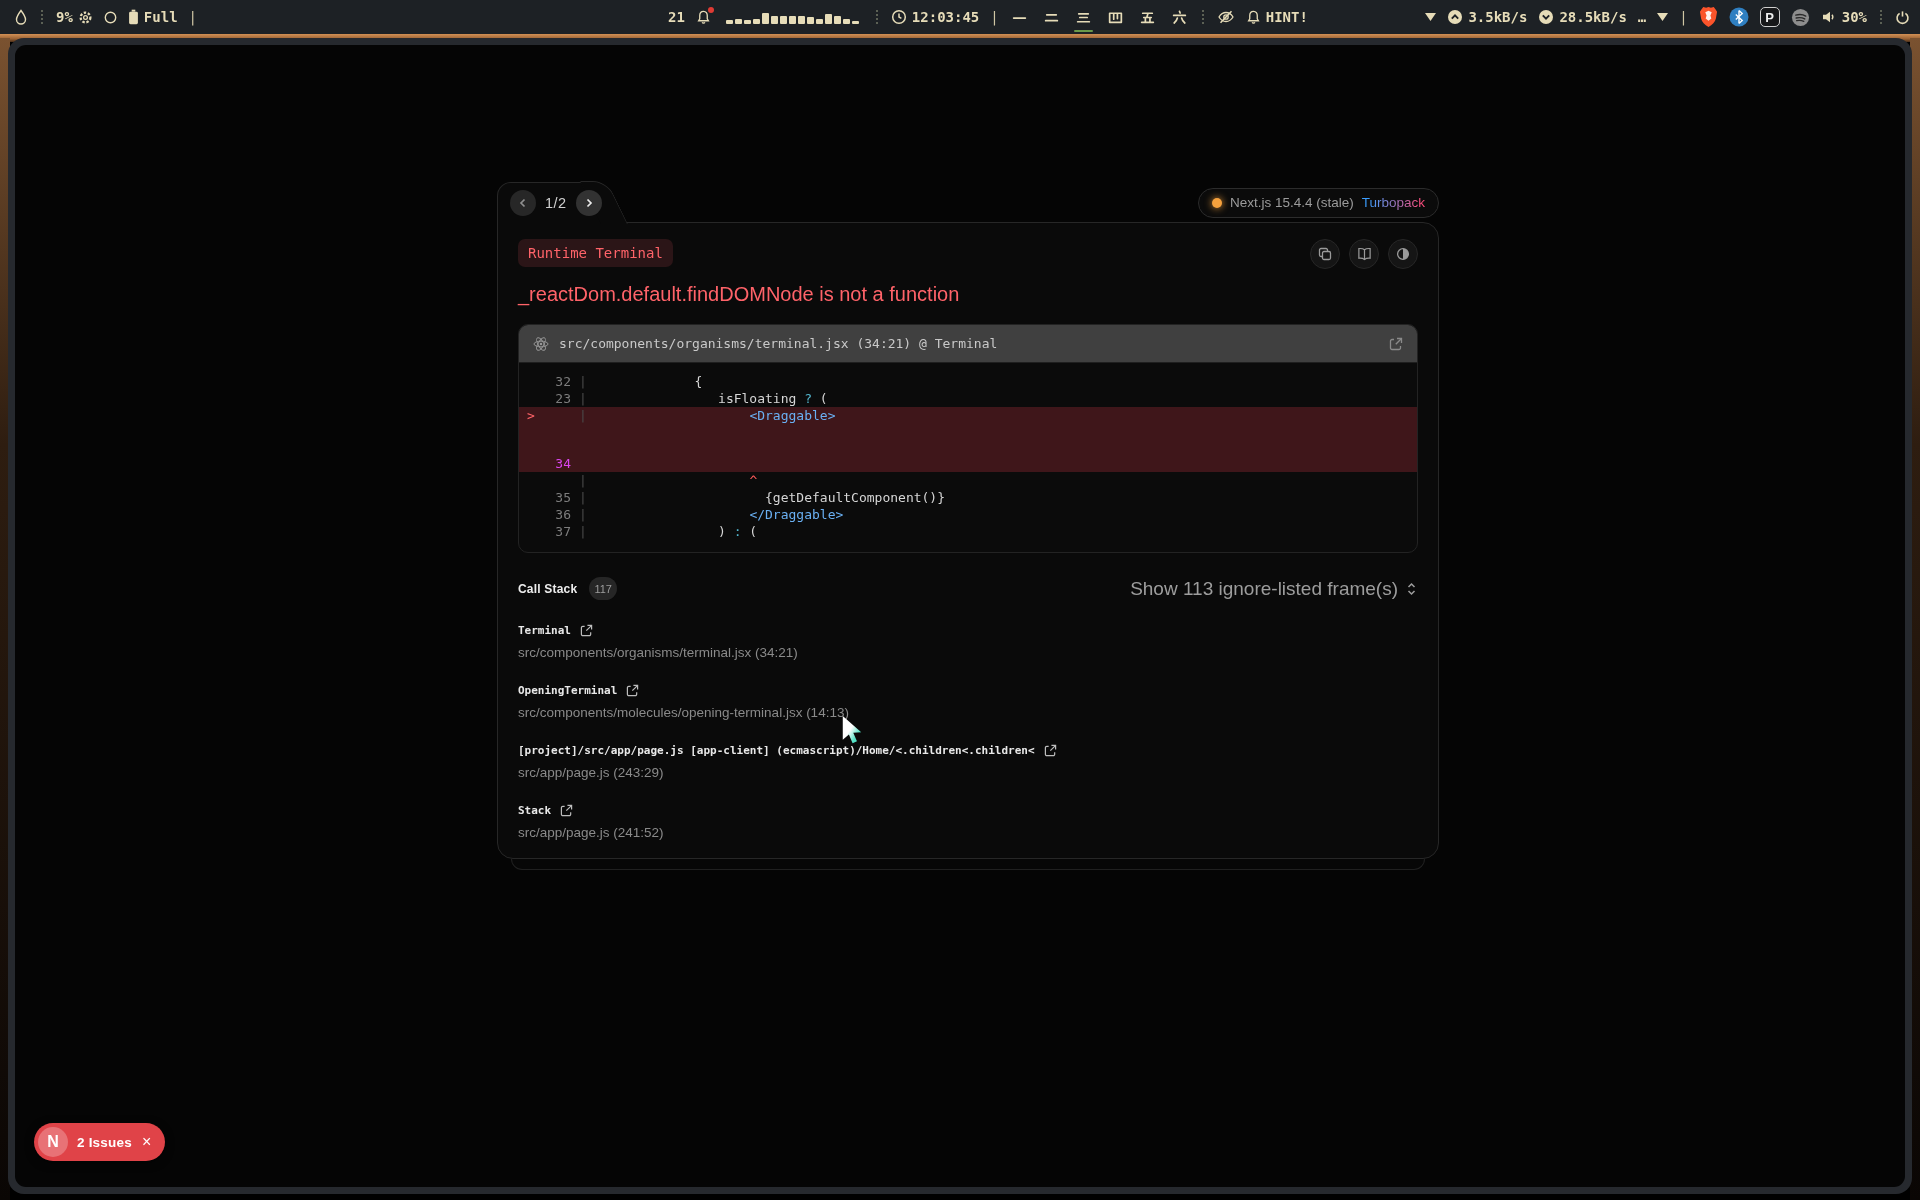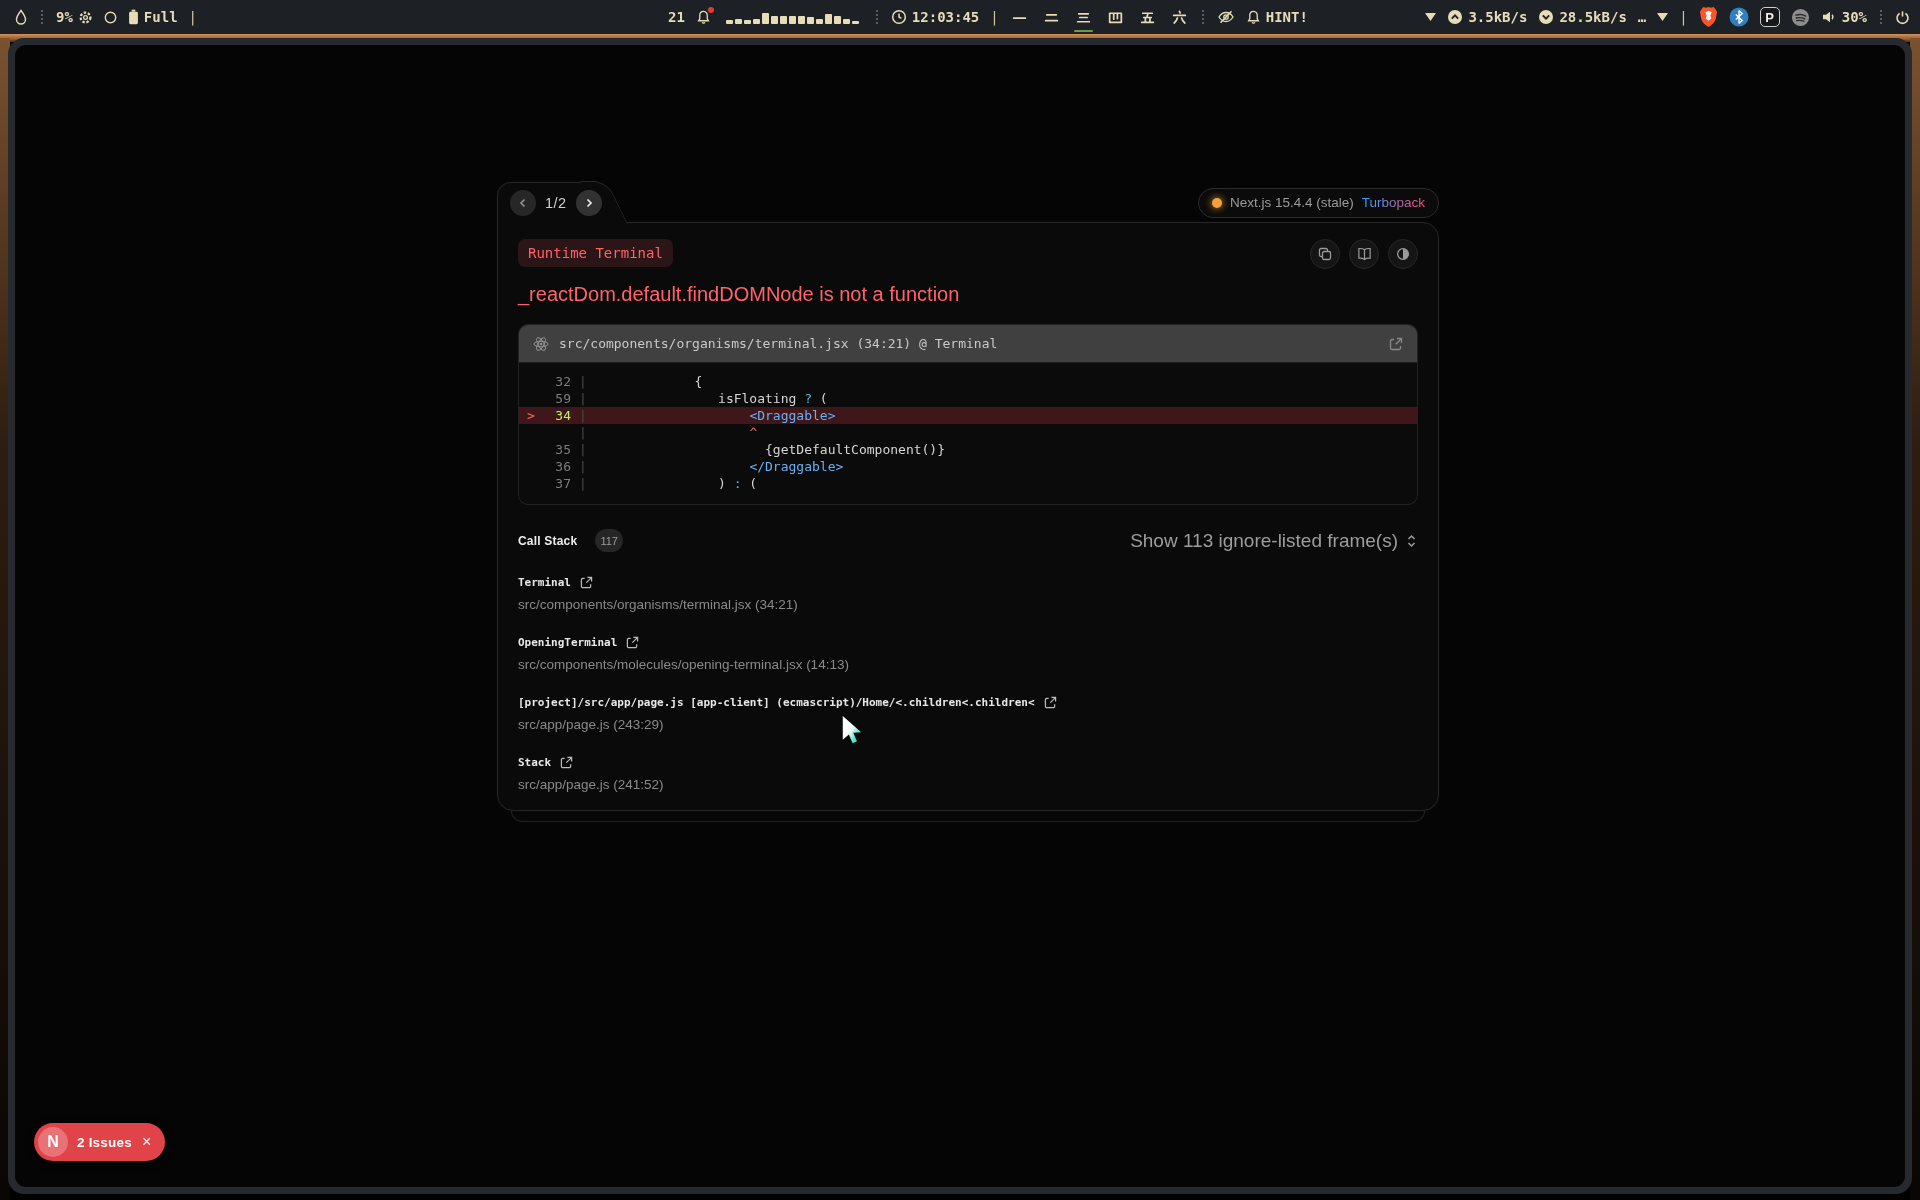--- a/index.html
+++ b/index.html
@@ -83,27 +83,27 @@
   .code-header { display:flex; align-items:center; gap:10px; padding:0 14px; height:38px;
                  border-bottom:1px solid #1f1f1f; background:#404040;
                  font-family:"DejaVu Sans Mono",monospace; font-size:13px; color:#c9c9c9; }
   .code-header .ext-right { margin-left:auto; color:#8a8a8a; display:flex; cursor:pointer; }
   .code-block { padding:10px 0 12px; font-family:"DejaVu Sans Mono",monospace; font-size:13px;
                 line-height:17px; }
   .code-line { display:flex; white-space:pre; color:#d6d6d6; }
   .code-line.hl { background:#3f161a; }
   .ln-marker { width:24px; text-align:center; color:#ff6369; flex:none; }
   .ln-num { width:28px; text-align:right; color:#7d7d7d; flex:none; }
-  .code-line.hl .ln-num { color:#bef264; }
+  .code-line.hl .ln-num { color:#d946ef;margin-top:48px; }
   .ln-pipe { padding:0 6px 0 8px; color:#4a4a4a; flex:none; }
   .c-fg { color:#d6d6d6; } .c-blue { color:#6ab0f3; } .c-cyan { color:#54b9d1; } .c-red { color:#ff5b5b; }
 
   .cs-header { margin-top:24px; display:flex; align-items:center; }
   .cs-title { font-size:12px; font-weight:bold; color:#ededed; letter-spacing:0.2px; }
-  .cs-count { margin-left:18px; min-width:23px; height:23px; padding:0 5px; background:#262626;
+  .cs-count { margin-left:12px; min-width:23px; height:23px; padding:0 5px; background:#262626;
               color:#9d9d9d; border-radius:999px; font-size:11px; display:flex; align-items:center;
               justify-content:center; }
   .cs-toggle { margin-left:auto; color:#9d9d9d; font-size:19px; display:flex; gap:7px;
                align-items:center; cursor:pointer; }
 
   .frame { margin-top:24px; }
   .frame-title { font-family:"DejaVu Sans Mono",monospace; font-size:11px; font-weight:bold;
                  color:#e8e8e8; display:flex; align-items:center; gap:9px; }
   .frame-title .ext-icon { color:#bdbdbd; display:flex; cursor:pointer; }
   .frame-path { margin-top:8px; color:#8a8a8a; font-size:13.5px; }
@@ -390,21 +390,21 @@
             <span class="ext-right">
               <svg width="14" height="14" viewBox="0 0 14 14" fill="none" stroke="currentColor" stroke-width="1.3">
                   <path d="M5 2.5 H3 A1.5 1.5 0 0 0 1.5 4 V11 A1.5 1.5 0 0 0 3 12.5 H10 A1.5 1.5 0 0 0 11.5 11 V9"></path>
                   <path d="M8 1.5 H12.5 V6"></path>
                   <path d="M12 2 L6.8 7.2"></path>
                 </svg>
             </span>
           </div>
           <div class="code-block">
               <div class="code-line"><span class="ln-marker"> </span><span class="ln-num">32</span><span class="ln-pipe">|</span><span class="c-fg">             {</span></div>
-              <div class="code-line"><span class="ln-marker"> </span><span class="ln-num">59</span><span class="ln-pipe">|</span><span class="c-fg">                isFloating </span><span class="c-cyan">?</span><span class="c-fg"> (</span></div>
+              <div class="code-line"><span class="ln-marker"> </span><span class="ln-num">23</span><span class="ln-pipe">|</span><span class="c-fg">                isFloating </span><span class="c-cyan">?</span><span class="c-fg"> (</span></div>
               <div class="code-line hl"><span class="ln-marker">&gt;</span><span class="ln-num">34</span><span class="ln-pipe">|</span><span class="c-fg">                    </span><span class="c-blue">&lt;Draggable&gt;</span></div>
               <div class="code-line"><span class="ln-marker"> </span><span class="ln-num"></span><span class="ln-pipe">|</span><span class="c-fg">                    </span><span class="c-red">^</span></div>
               <div class="code-line"><span class="ln-marker"> </span><span class="ln-num">35</span><span class="ln-pipe">|</span><span class="c-fg">                      {getDefaultComponent()}</span></div>
               <div class="code-line"><span class="ln-marker"> </span><span class="ln-num">36</span><span class="ln-pipe">|</span><span class="c-fg">                    </span><span class="c-blue">&lt;/Draggable&gt;</span></div>
               <div class="code-line"><span class="ln-marker"> </span><span class="ln-num">37</span><span class="ln-pipe">|</span><span class="c-fg">                ) </span><span class="c-cyan">:</span><span class="c-fg"> (</span></div>
             </div>
         </div>
 
         <div class="cs-header">
           <span class="cs-title">Call Stack</span>

